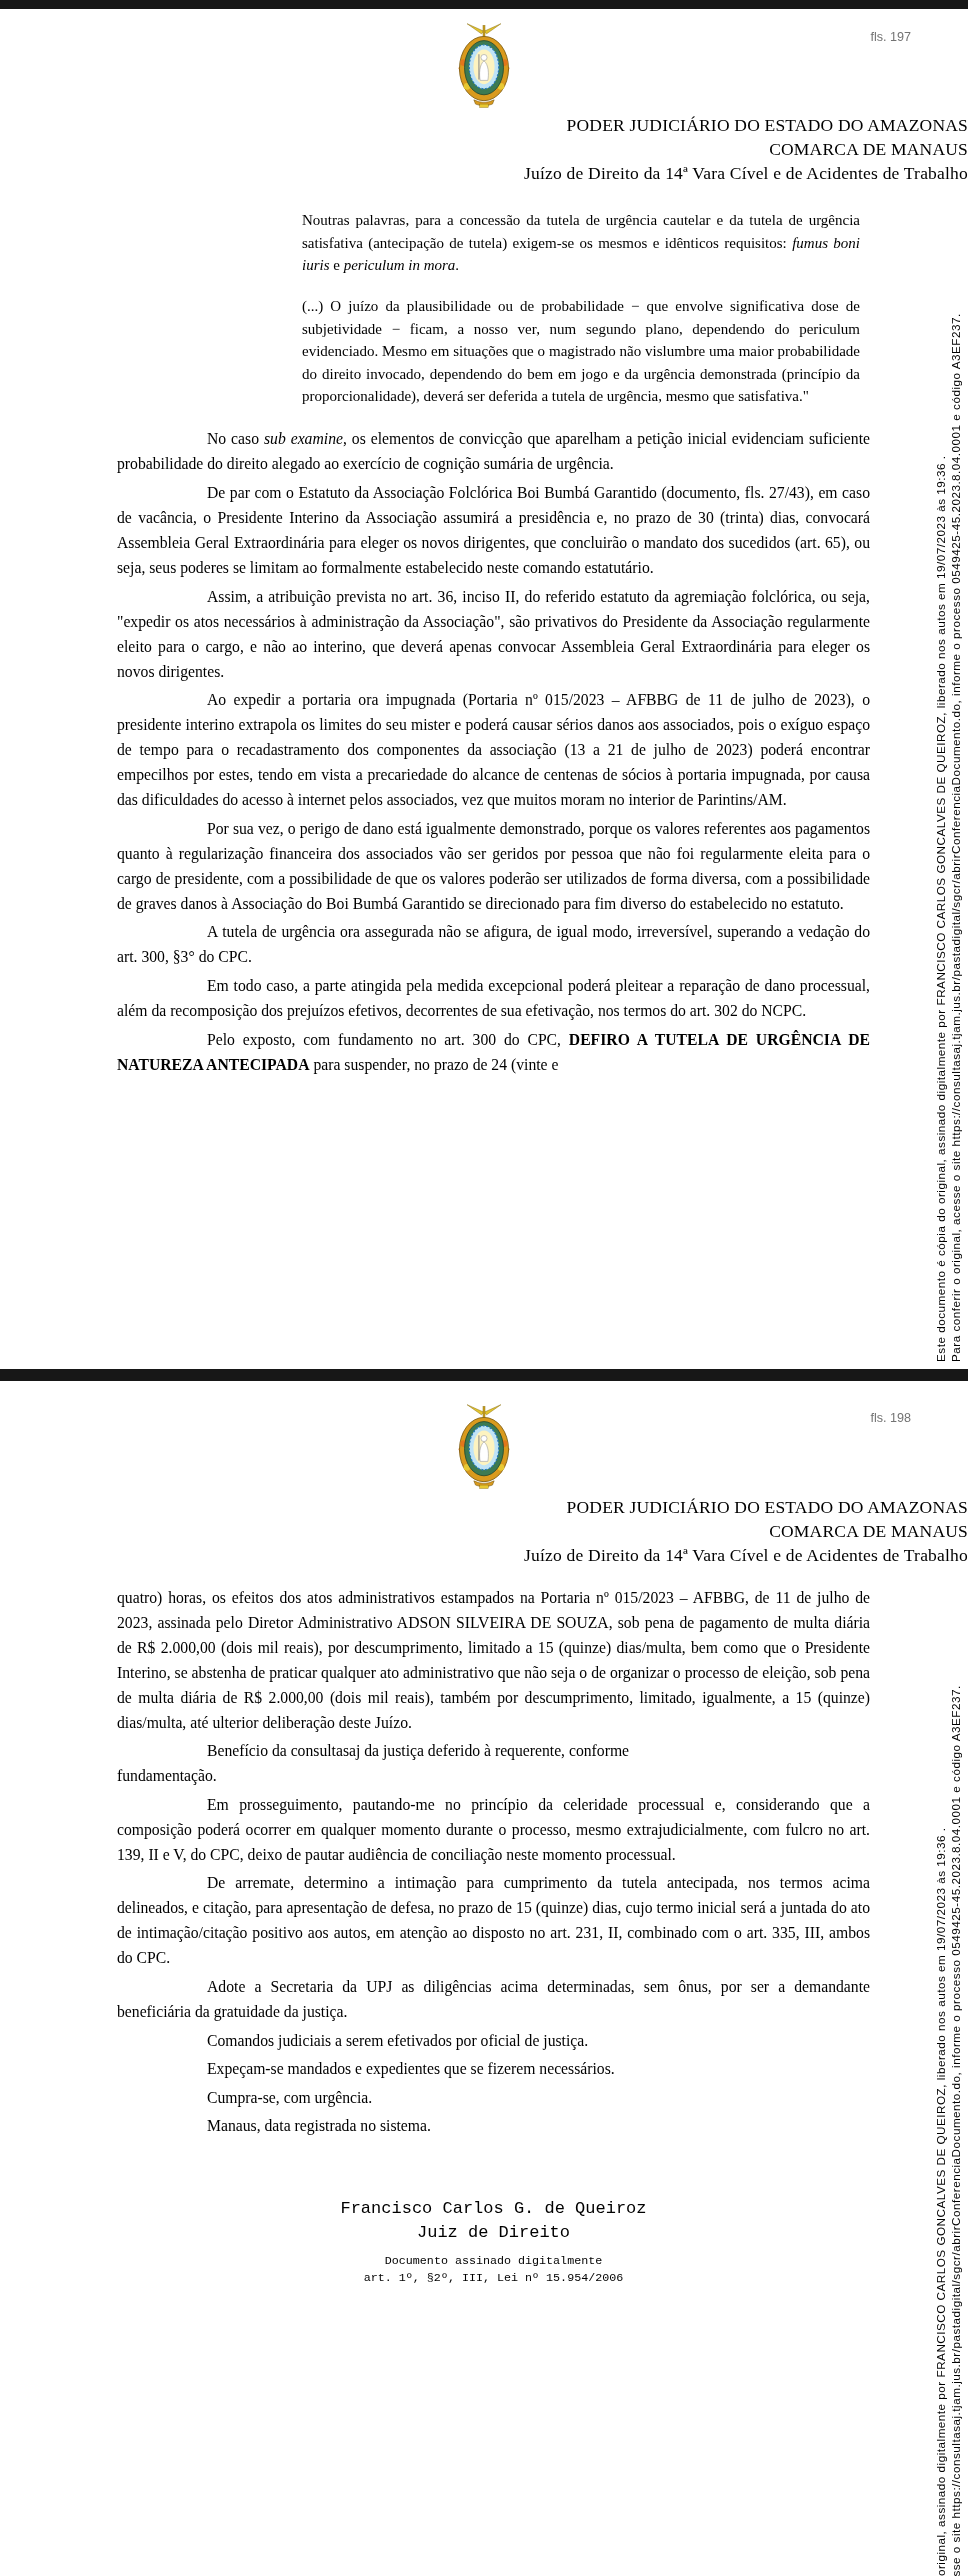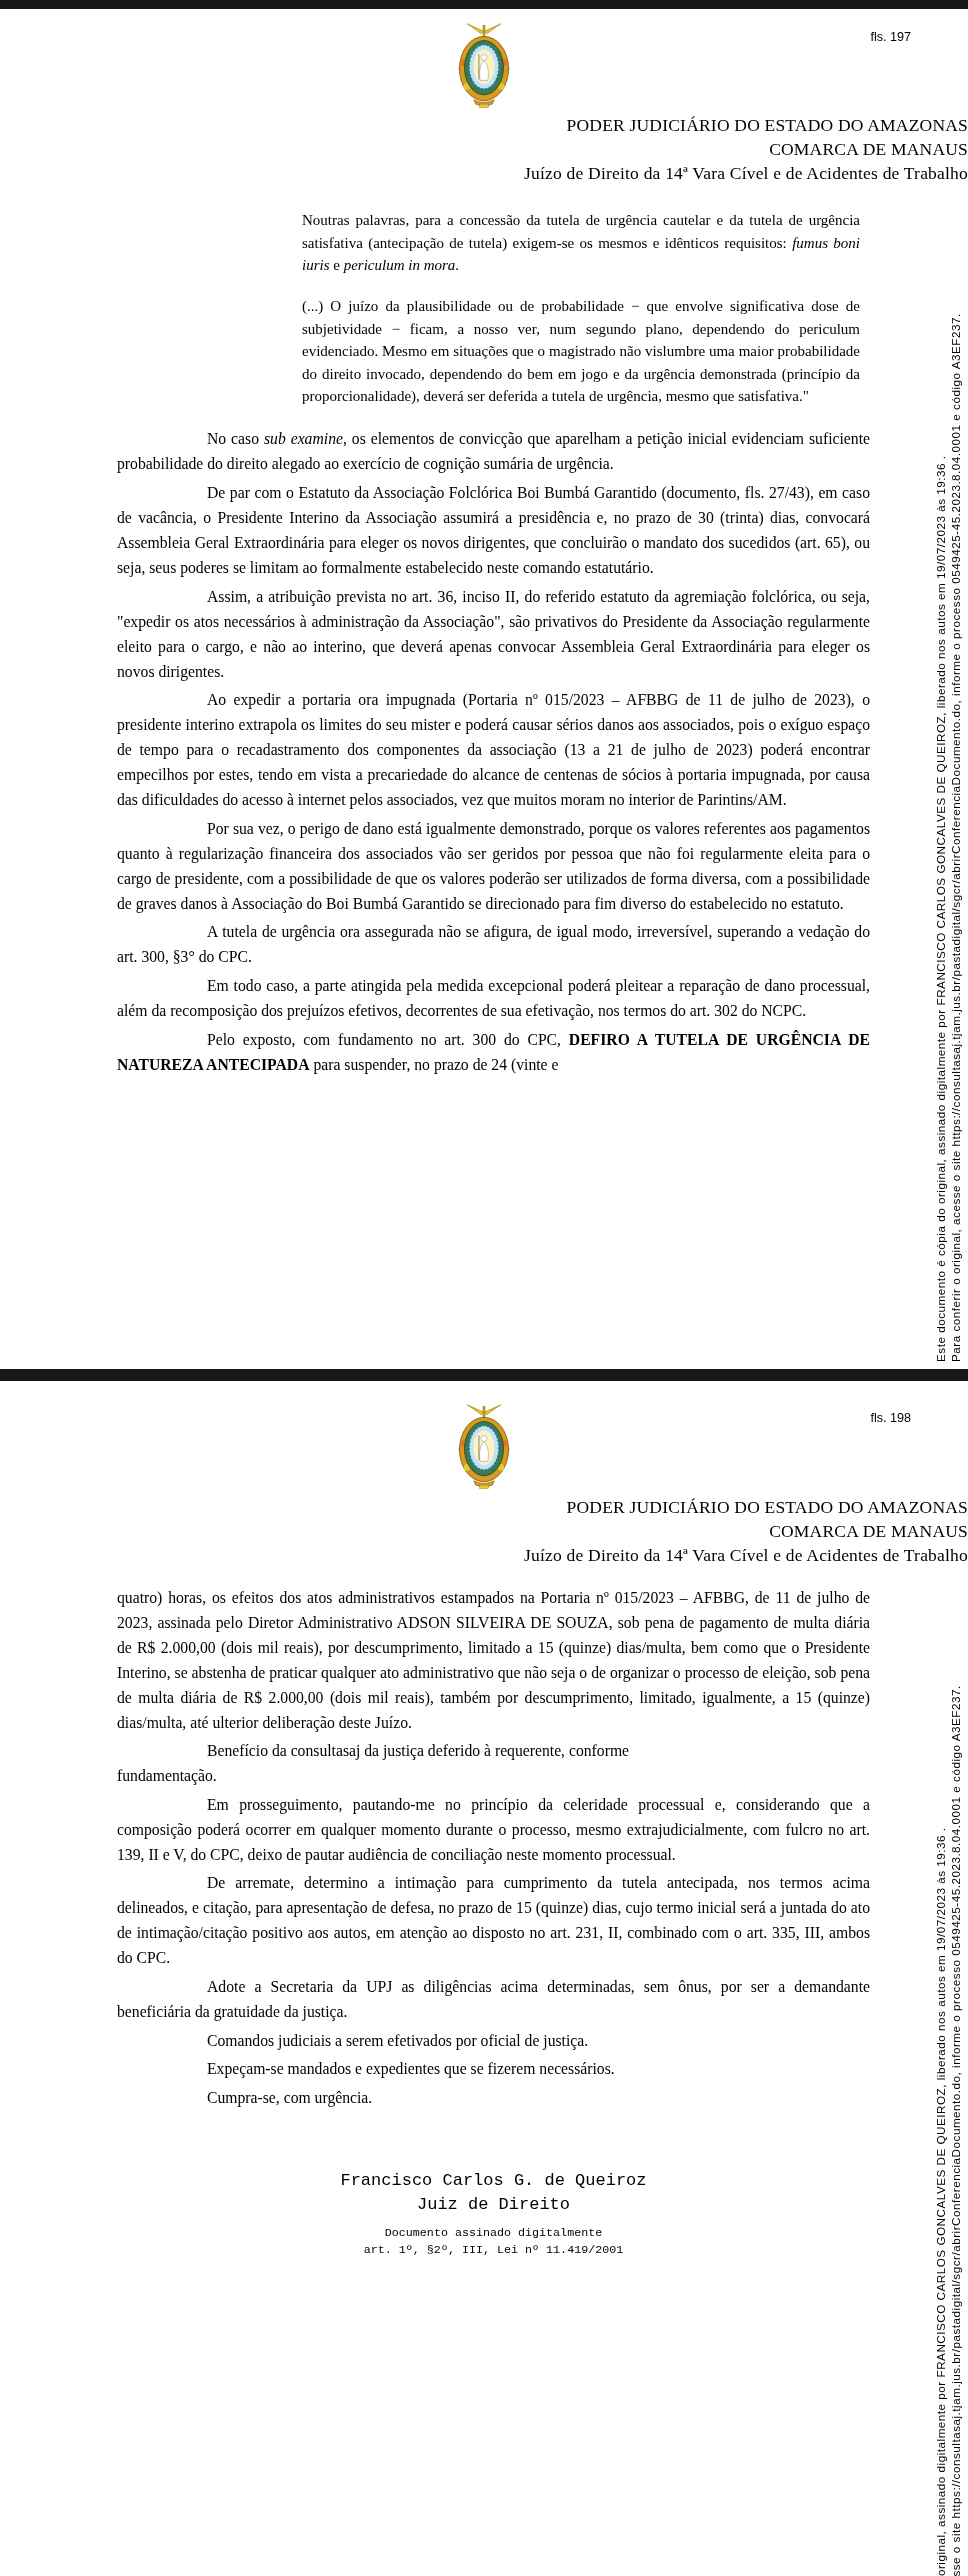--- a/index.html
+++ b/index.html
@@ -7,21 +7,21 @@
     width:968px; height:2576px; overflow:hidden;
     background:#ffffff; color:#000;
     font-family:"Liberation Serif", "DejaVu Serif", serif;
   }
   .edge-bar { width:968px; height:9px; background:#171717; }
   .sep-bar  { width:968px; height:11.7px; background:#171717; }
   .page { position:relative; width:968px; height:1360px; background:#fff; overflow:hidden; }
   .folio {
     position:absolute; top:20.6px; right:57px;
     font-family:"Liberation Sans", "DejaVu Sans", sans-serif;
-    font-size:12.6px; color:#000000;
+    font-size:12.6px; color:#737373;
   }
   .page--2 .folio { top:30px; }
   .doc-header { text-align:right; padding-top:12.6px; }
   .page--2 .doc-header { padding-top:22.4px; }
   .crest { display:block; margin:0 auto 3.6px auto; width:56px; height:88px; }
   .hline { font-size:17.5px; line-height:24px; letter-spacing:0.2px; }
   .content { margin:0 98px 0 117px; width:753px; }
   .quote {
     margin-left:185px; margin-top:24px; width:558px;
     font-size:15px; line-height:22.4px; text-align:justify;
@@ -130,27 +130,28 @@
   <div class="content">
     <div class="body-paras">
         <p class="noindent"><span>quatro) horas, os efeitos dos atos administrativos estampados na Portaria nº 015/2023 – AFBBG, de 11 de julho de 2023, assinada pelo Diretor Administrativo ADSON SILVEIRA DE SOUZA, sob pena de pagamento de multa diária de R$ 2.000,00 (dois mil reais), por descumprimento, limitado a 15 (quinze) dias/multa, bem como que o Presidente Interino, se abstenha de praticar qualquer ato administrativo que não seja o de organizar o processo de eleição, sob pena de multa diária de R$ 2.000,00 (dois mil reais), também por descumprimento, limitado, igualmente, a 15 (quinze) dias/multa, até ulterior deliberação deste Juízo.</span></p>
         <p><span>Benefício da consultasaj da justiça deferido à requerente, conforme</span><br><span>fundamentação.</span></p>
         <p><span>Em prosseguimento, pautando-me no princípio da celeridade processual e, considerando que a composição poderá ocorrer em qualquer momento durante o processo, mesmo extrajudicialmente, com fulcro no art. 139, II e V, do CPC, deixo de pautar audiência de conciliação neste momento processual.</span></p>
         <p><span>De arremate, determino a intimação para cumprimento da tutela antecipada, nos termos acima delineados, e citação, para apresentação de defesa, no prazo de 15 (quinze) dias, cujo termo inicial será a juntada do ato de intimação/citação positivo aos autos, em atenção ao disposto no art. 231, II, combinado com o art. 335, III, ambos do CPC.</span></p>
         <p><span>Adote a Secretaria da UPJ as diligências acima determinadas, sem ônus, por ser a demandante beneficiária da gratuidade da justiça.</span></p>
         <p><span>Comandos judiciais a serem efetivados por oficial de justiça.</span></p>
         <p><span>Expeçam-se mandados e expedientes que se fizerem necessários.</span></p>
         <p><span>Cumpra-se, com urgência.</span></p>
+        <p><span>Manaus, data registrada no sistema.</span></p>
       </div>
     <div class="sig">
       <div>Francisco Carlos G. de Queiroz</div>
       <div>Juiz de Direito</div>
       <div class="sig-notes">
         <div>Documento assinado digitalmente</div>
-        <div>art. 1º, §2º, III, Lei nº 11.419/2001</div>
+        <div>art. 1º, §2º, III, Lei nº 15.954/2006</div>
       </div>
     </div>
   </div>
   <div class="side-strip">
     <div>Este documento é cópia do original, assinado digitalmente por FRANCISCO CARLOS GONCALVES DE QUEIROZ, liberado nos autos em 19/07/2023 às 19:36 .</div>
     <div>Para conferir o original, acesse o site https://consultasaj.tjam.jus.br/pastadigital/sgcr/abrirConferenciaDocumento.do, informe o processo 0549425-45.2023.8.04.0001 e código A3EF237.</div>
   </div>
 </div>
 
 

